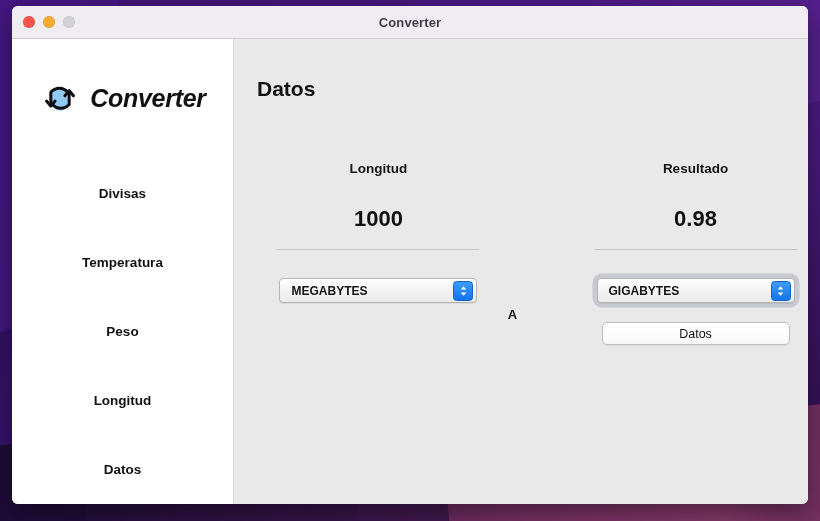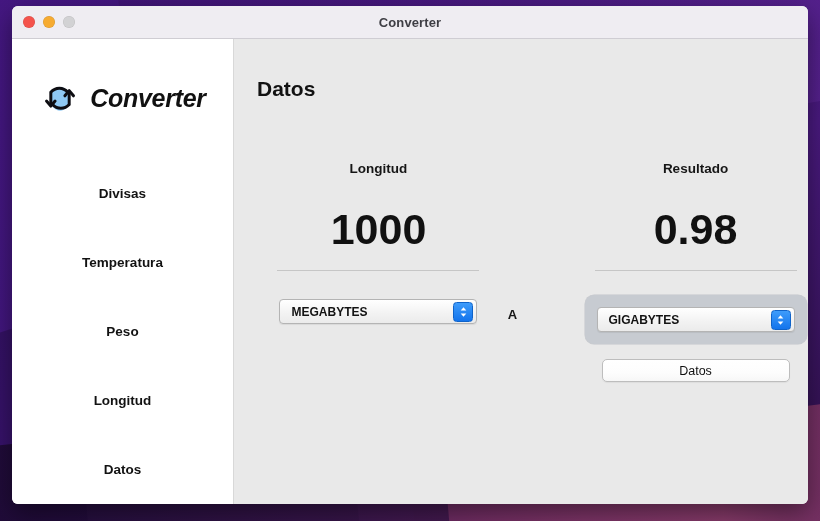--- a/index.html
+++ b/index.html
@@ -195,21 +195,21 @@
   .conv-col.left  { margin-left: 32px; }
   .conv-col.right { margin-left: 49px; }
   .field-label {
     font-size: 13.5px;
     font-weight: bold;
     color: #161616;
     margin-bottom: 0;
   }
   .field-value {
     margin-top: 32px;
-    font-size: 43px;
+    font-size: 22px;
     font-weight: bold;
     color: #111111;
     line-height: 1;
   }
   .field-rule {
     margin-top: 19px;
     width: 202px;
     height: 1px;
     background: #c6c6c6;
   }
@@ -220,21 +220,21 @@
     text-align: center;
     margin-top: 146px;
     font-size: 13px;
     font-weight: bold;
     color: #161616;
   }
 
   
   .popup-wrap { margin-top: 28px; position: relative; text-align: center; }
   .popup-wrap.focused {
-    padding: 12px;
+    padding: 4px;
     margin-top: 24px;
     border-radius: 9px;
     background: rgba(128,140,160,0.32);
     box-shadow: 0 0 0 .5px rgba(90,100,120,0.25);
   }
   .popup {
     position: relative;
     width: 196px;
     height: 23px;
     border-radius: 4px;

